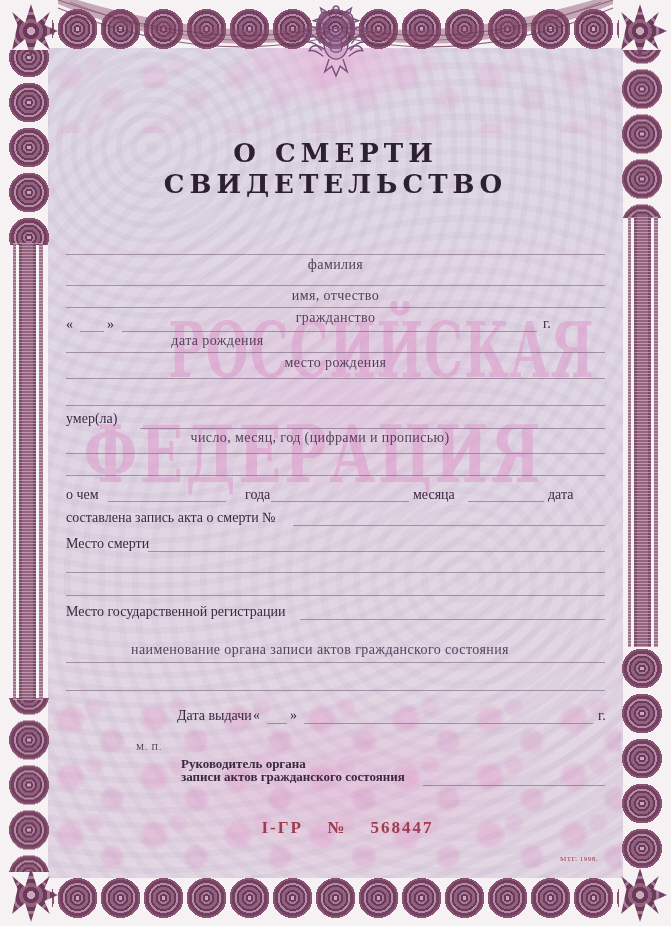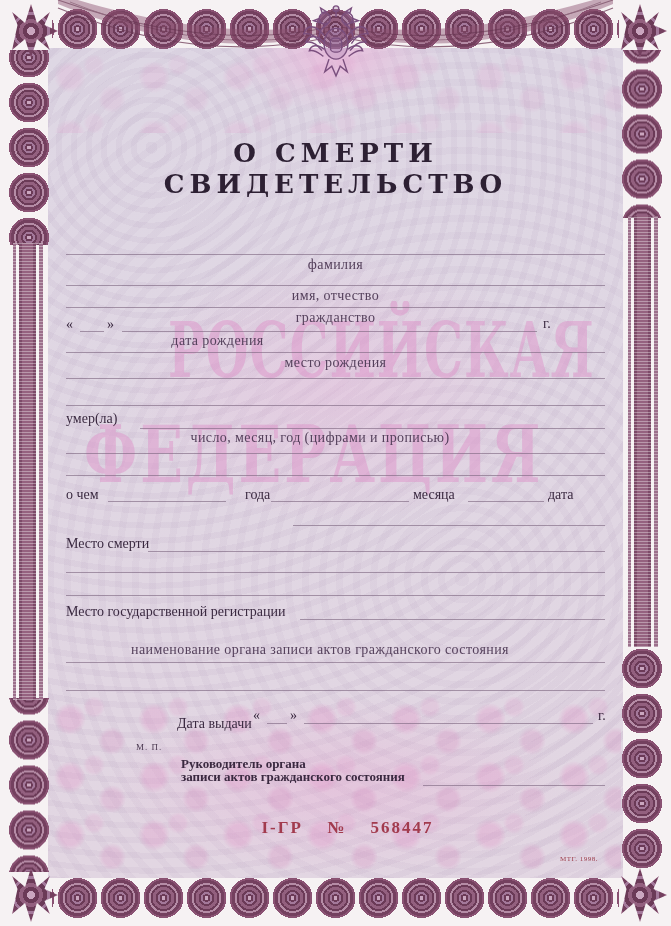--- a/index.html
+++ b/index.html
@@ -178,36 +178,37 @@
   <div class="rule" style="left:66px;width:539px;top:474px;"></div>
 
   <div class="txt" style="left:66px;top:487px;">о чем</div>
   <div class="rule" style="left:108px;width:118px;top:500px;"></div>
   <div class="txt" style="left:245px;top:487px;">года</div>
   <div class="rule" style="left:271px;width:138px;top:500px;"></div>
   <div class="txt" style="left:413px;top:487px;">месяца</div>
   <div class="rule" style="left:468px;width:76px;top:500px;"></div>
   <div class="txt" style="left:548px;top:487px;">дата</div>
 
+  <div class="txt" style="left:66px;top:510px;">составлена запись акта о смерти №</div>
   <div class="rule" style="left:293px;width:312px;top:524px;"></div>
 
   <div class="txt" style="left:66px;top:536px;text-align:center;">Место смерти</div>
   <div class="rule" style="left:148px;width:457px;top:550px;"></div>
 
   <div class="rule" style="left:66px;width:539px;top:571px;"></div>
   <div class="rule" style="left:66px;width:539px;top:594px;"></div>
 
   <div class="txt" style="left:66px;top:604px;">Место государственной регистрации</div>
   <div class="rule" style="left:300px;width:305px;top:618px;"></div>
   <div class="lbl" style="left:100px;width:440px;top:642px;">наименование органа записи актов гражданского состояния</div>
 
   <div class="rule" style="left:66px;width:539px;top:661px;"></div>
   <div class="rule" style="left:66px;width:539px;top:689px;"></div>
 
-  <div class="txt" style="left:177px;top:708px;margin-top:8px;">Дата выдачи</div>
+  <div class="txt" style="left:177px;top:708px;">Дата выдачи</div>
   <div class="q" style="left:253px;top:708px;">«</div>
   <div class="rule" style="left:267px;width:20px;top:722px;"></div>
   <div class="q" style="left:290px;top:708px;">»</div>
   <div class="rule" style="left:304px;width:289px;top:722px;"></div>
   <div class="txt" style="left:598px;top:708px;">г.</div>
 
   <div class="seal" style="left:136px;top:742px;">М. П.</div>
   <div class="head" style="left:181px;top:757px;">Руководитель органа</div>
   <div class="head" style="left:181px;top:770px;">записи актов гражданского состояния</div>
   <div class="rule" style="left:423px;width:182px;top:784px;"></div>

